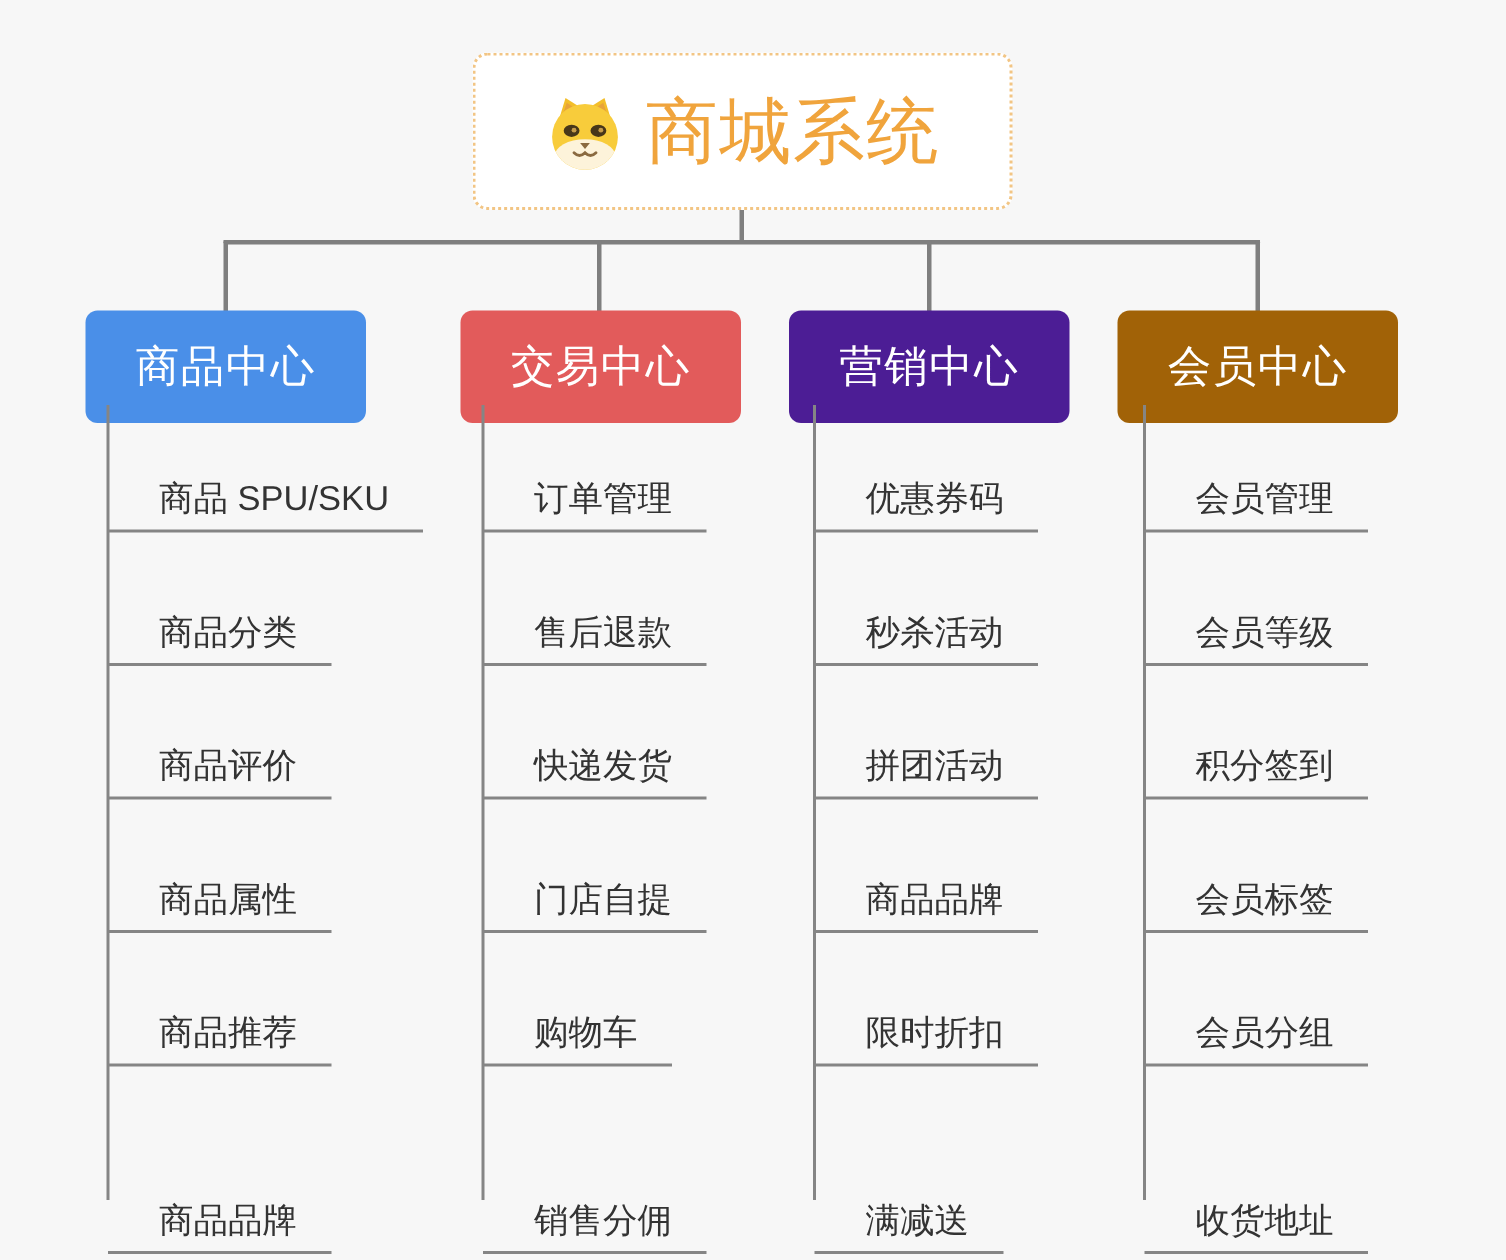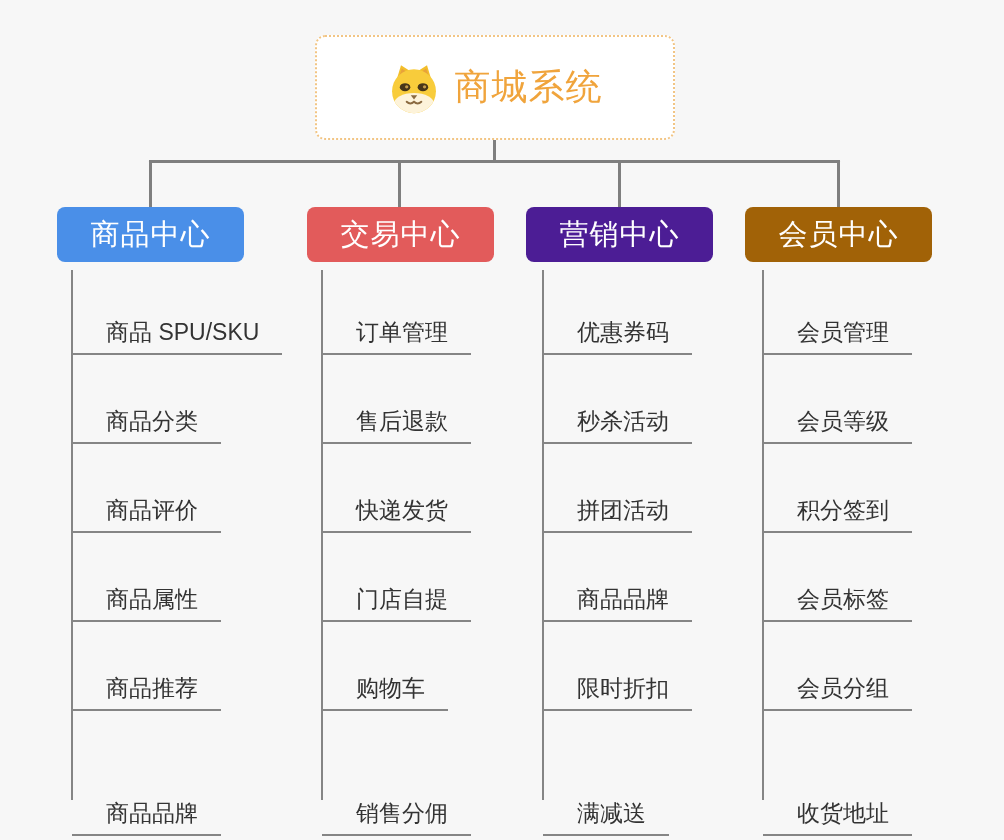--- a/index.html
+++ b/index.html
@@ -21,26 +21,26 @@
   .d1{left:149px;} .d2{left:398px;} .d3{left:618px;} .d4{left:837px;}
   
   .root-node{
     position:absolute;left:315px;top:35px;width:360px;height:105px;
     background:#FFFFFF;border:2px dotted #F2C584;border-radius:10px;
     box-sizing:border-box;
     display:flex;align-items:center;justify-content:center;gap:15px;
   }
   .shiba{width:52px;height:52px;display:block;}
   .root-title{
-    font-size:36px;letter-spacing:1px;font-weight:400;
+    font-size:48px;letter-spacing:1px;font-weight:400;
     white-space:nowrap;
   }
   
   .branch-box{
-    position:absolute;top:207px;width:187px;height:55px;
+    position:absolute;top:207px;width:187px;height:75px;
     border-radius:8px;color:#FFFFFF;font-size:29px;
     display:flex;align-items:center;justify-content:center;
     white-space:nowrap;letter-spacing:1px;
   }
   .b1{left:57px;} .b2{left:307px;} .b3{left:526px;} .b4{left:745px;}
   
   .vline{position:absolute;top:270px;width:2px;height:530px;background:#858585;}
   .v1{left:71px;} .v2{left:321px;} .v3{left:542px;} .v4{left:762px;}
   
   .item{

